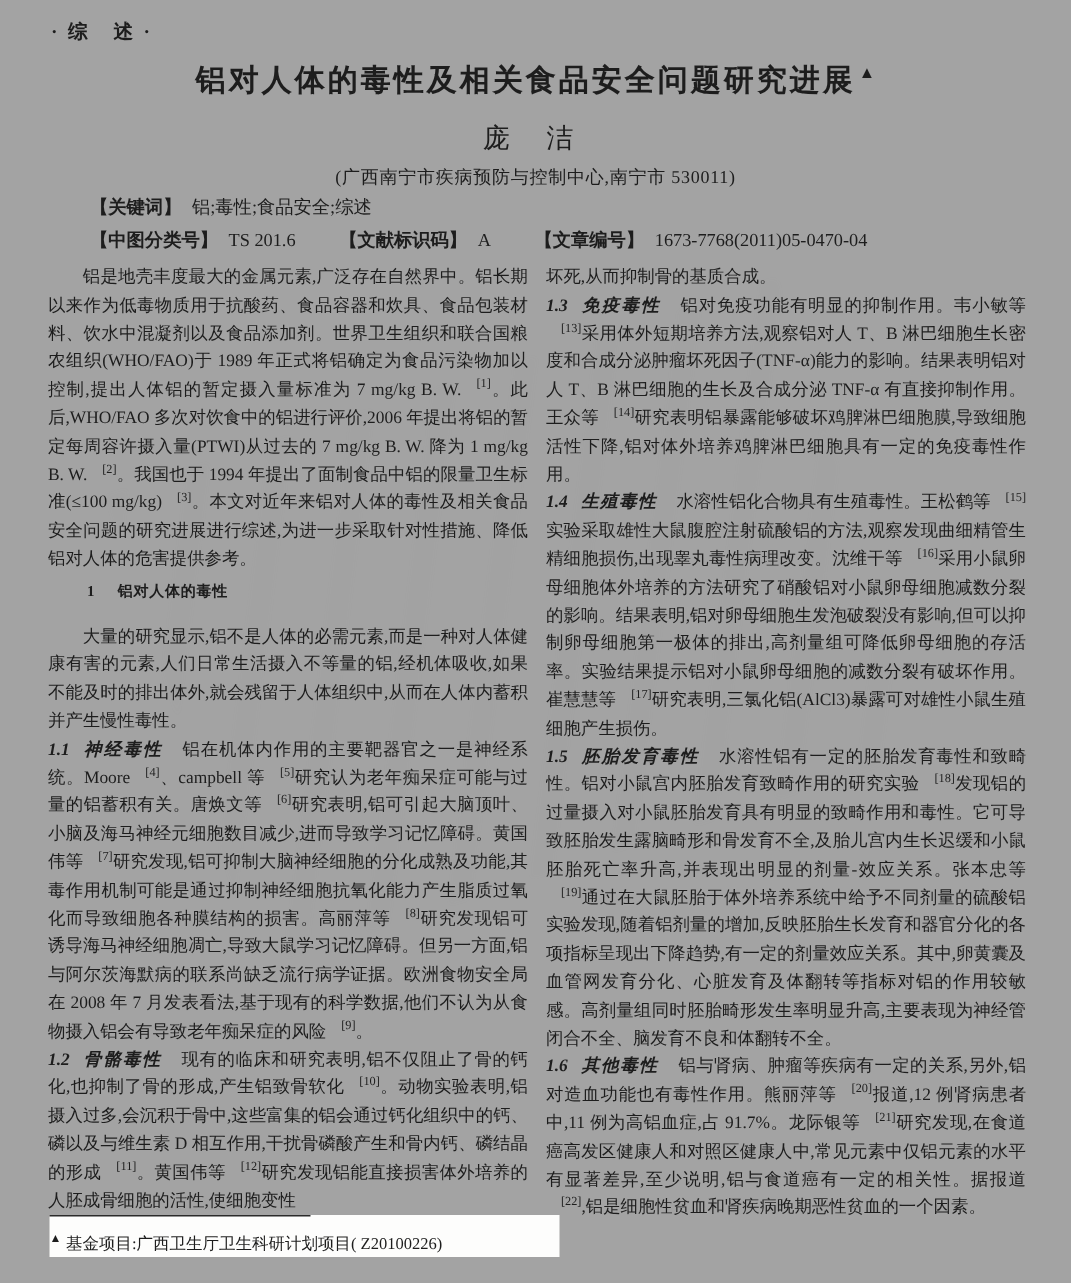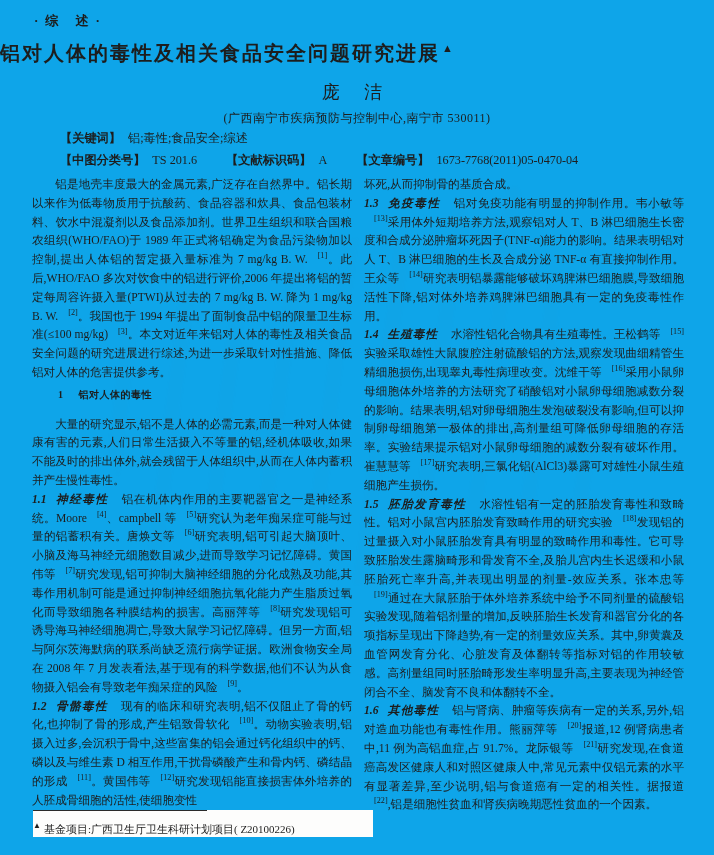--- a/index.html
+++ b/index.html
@@ -1,41 +1,41 @@
 <!DOCTYPE html>
 <html lang="zh"><head>
 <meta charset="utf-8">
 <style>
   html,body{margin:0;padding:0;background:#ffffff;}
   .page{
     position:relative;
     width:714px;height:855px;
     margin:0 auto;
-    background:#0ea5e9;
+    background:#a3a3a3;
     overflow:hidden;
     font-family:"Liberation Serif","DejaVu Serif",serif;
     color:#1d1d1d;
   }
   
   .watermark{
     position:absolute;left:110px;top:250px;width:470px;height:330px;
     background:
       repeating-linear-gradient(115deg, rgba(120,120,120,.10) 0 14px, rgba(120,120,120,0) 14px 52px);
     transform:rotate(-18deg);
     opacity:.18;
     filter:blur(2px);
     pointer-events:none;
   }
   .section-mark{
     position:absolute;left:34px;top:12px;
     font-size:13px;letter-spacing:7px;font-weight:600;
   }
   .title{
     position:absolute;top:40px;left:0;width:100%;
-    margin:0;
+    margin:0;text-align:center;
     font-size:20px;font-weight:600;letter-spacing:2px;
   }
   .title-sup{font-size:11px;vertical-align:super;letter-spacing:0;margin-left:2px;}
   .author{
     position:absolute;top:80px;left:0;width:100%;
     text-align:center;font-size:18px;letter-spacing:10px;
   }
   .affiliation{
     position:absolute;top:110px;left:0;width:100%;
     text-align:center;font-size:12px;letter-spacing:.5px;

